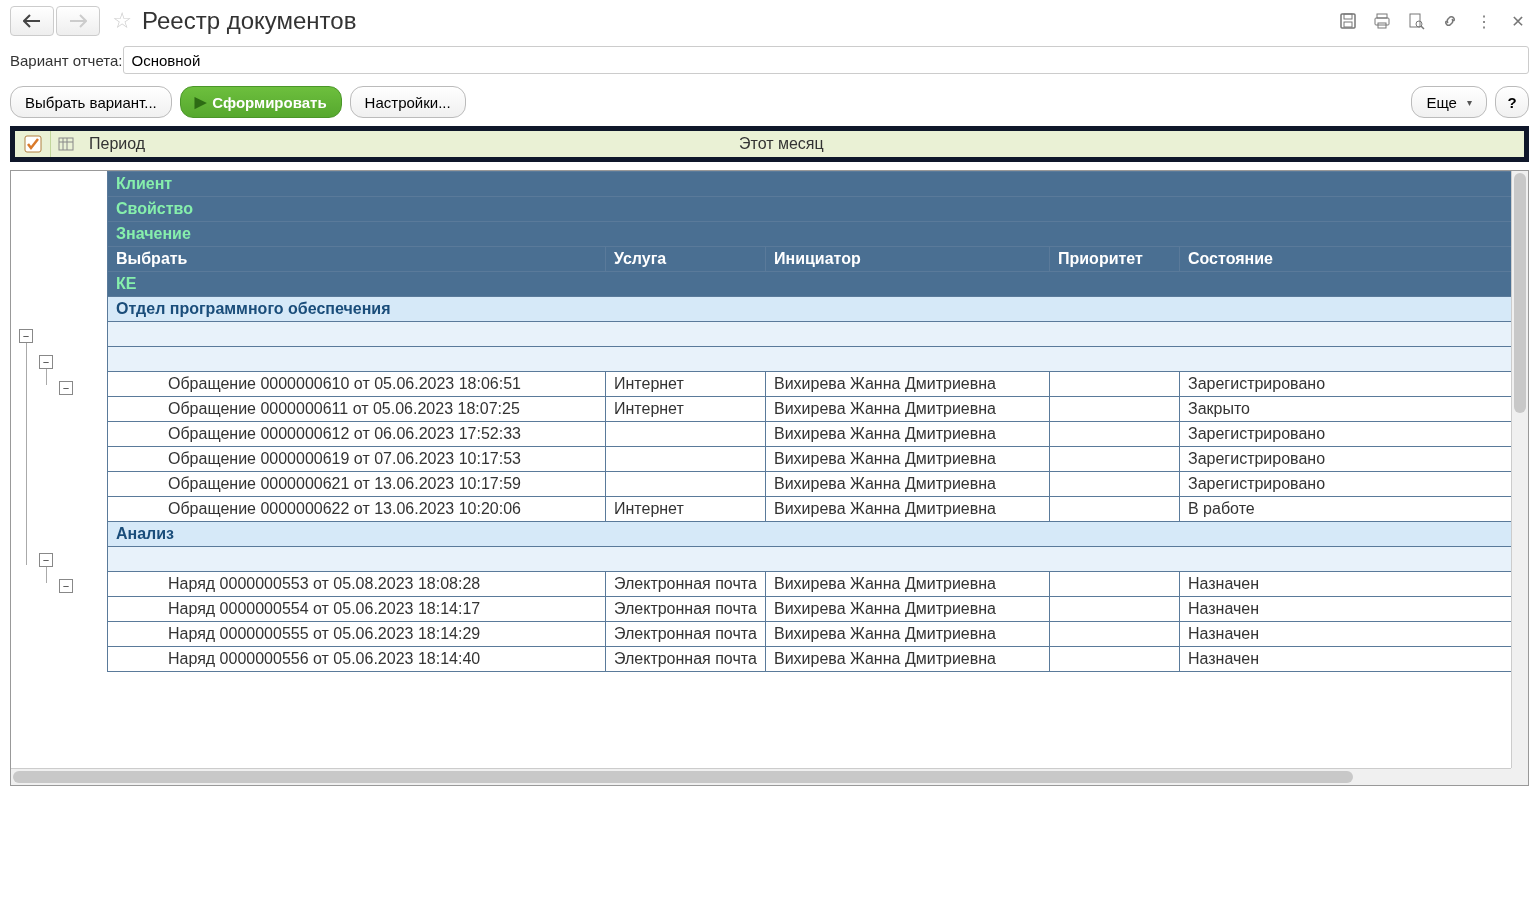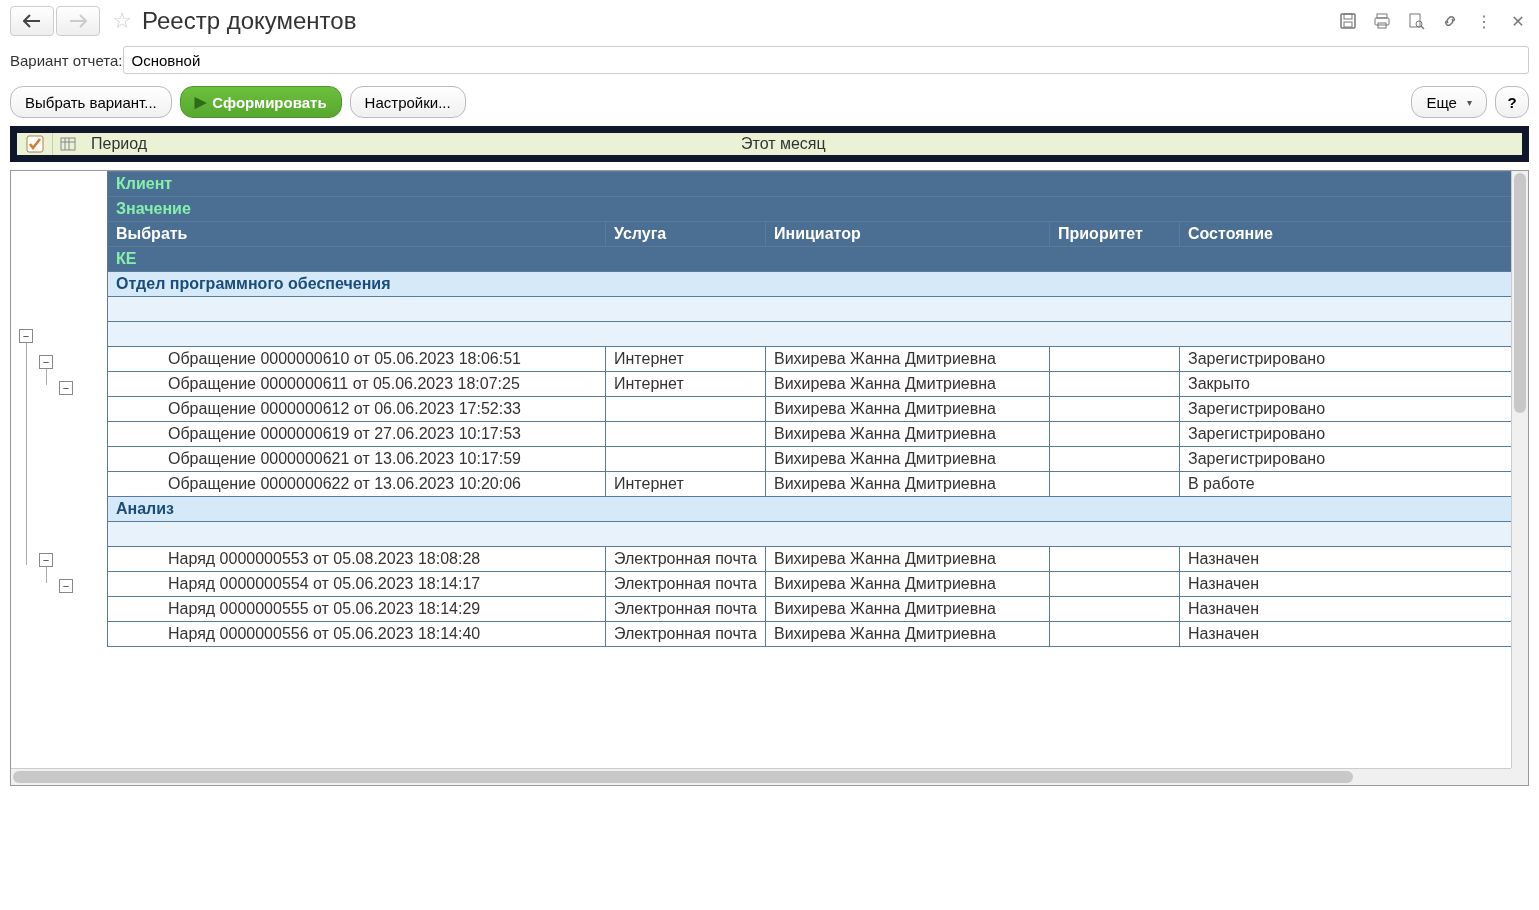--- a/index.html
+++ b/index.html
@@ -24,21 +24,21 @@
   
   .toolbar-row { display:flex; align-items:center; padding:8px 10px; gap:8px; }
   .btn { border:1px solid #bbb; background:linear-gradient(#fff,#f0f0f0); border-radius:13px; padding: 6px 14px; font-size:15px; cursor:pointer; height:32px; display:flex; align-items:center; gap:6px; }
   .btn-green { background:linear-gradient(#6dbf3d,#56a82e); border-color:#4a9628; color:#fff; font-weight:bold; }
   .btn-green .play { color:#2d6b14; }
   .toolbar-spacer { flex:1; }
   .btn-more::after { content:"▾"; font-size:10px; margin-left:4px; color:#555; }
   .btn-help { width:34px; justify-content:center; font-weight:bold; }
   
   
-  .filter-bar { margin: 0 10px 8px; border:7px solid #0f172a; background:#eaf1d5; display:flex; align-items:center; height:36px; }
+  .filter-bar { margin: 0 10px 8px; border:5px solid #0f172a; background:#eaf1d5; display:flex; align-items:center; height:36px; }
   .filter-check { width:36px; display:flex; align-items:center; justify-content:center; border-right:1px solid #c2d69b; height:100%; }
   .filter-check svg { width:18px; height:18px; }
   .filter-icon { width:30px; display:flex; align-items:center; justify-content:center; height:100%; color:#888; }
   .filter-label { flex:0 0 650px; padding-left:8px; font-size:16px; color:#333; }
   .filter-value { flex:1; padding-left:8px; font-size:16px; color:#333; }
   
   
   .report-wrap { margin: 0 10px; border:1px solid #999; position:relative; height:616px; overflow:hidden; }
   .report-inner { display:flex; height:100%; overflow:auto; }
   .tree-gutter { flex:0 0 96px; background:#fff; position:relative; }
@@ -179,20 +179,23 @@
       <div class="tree-line-v" style="left:35px; top:396px; height:16px;"></div>
       <div class="tree-node" style="left:48px; top:408px;">−</div>
     </div>
     <div class="report-table">
       <table class="rt">
         <tbody>
             <tr class="hdr-row">
               <td colspan="5">Клиент</td>
             </tr>
         <tr class="hdr-row">
+              <td colspan="5">Свойство</td>
+            </tr>
+        <tr class="hdr-row">
               <td colspan="5">Значение</td>
             </tr>
         <tr class="col-head">
           <td class="c-ref">Выбрать</td>
           <td class="c-srv">Услуга</td>
           <td class="c-ini">Инициатор</td>
           <td class="c-pri">Приоритет</td>
           <td class="c-sta">Состояние</td>
         </tr>
         <tr class="hdr-row">
@@ -226,21 +229,21 @@
               <td>Закрыто</td>
             </tr>
             <tr class="leaf-row">
               <td class="ref-cell">Обращение 0000000612 от 06.06.2023 17:52:33</td>
               <td></td>
               <td>Вихирева Жанна Дмитриевна</td>
               <td></td>
               <td>Зарегистрировано</td>
             </tr>
             <tr class="leaf-row">
-              <td class="ref-cell">Обращение 0000000619 от 27.06.2023 10:17:53</td>
+              <td class="ref-cell">Обращение 0000000619 от 07.06.2023 10:17:53</td>
               <td></td>
               <td>Вихирева Жанна Дмитриевна</td>
               <td></td>
               <td>Зарегистрировано</td>
             </tr>
             <tr class="leaf-row">
               <td class="ref-cell">Обращение 0000000621 от 13.06.2023 10:17:59</td>
               <td></td>
               <td>Вихирева Жанна Дмитриевна</td>
               <td></td>

